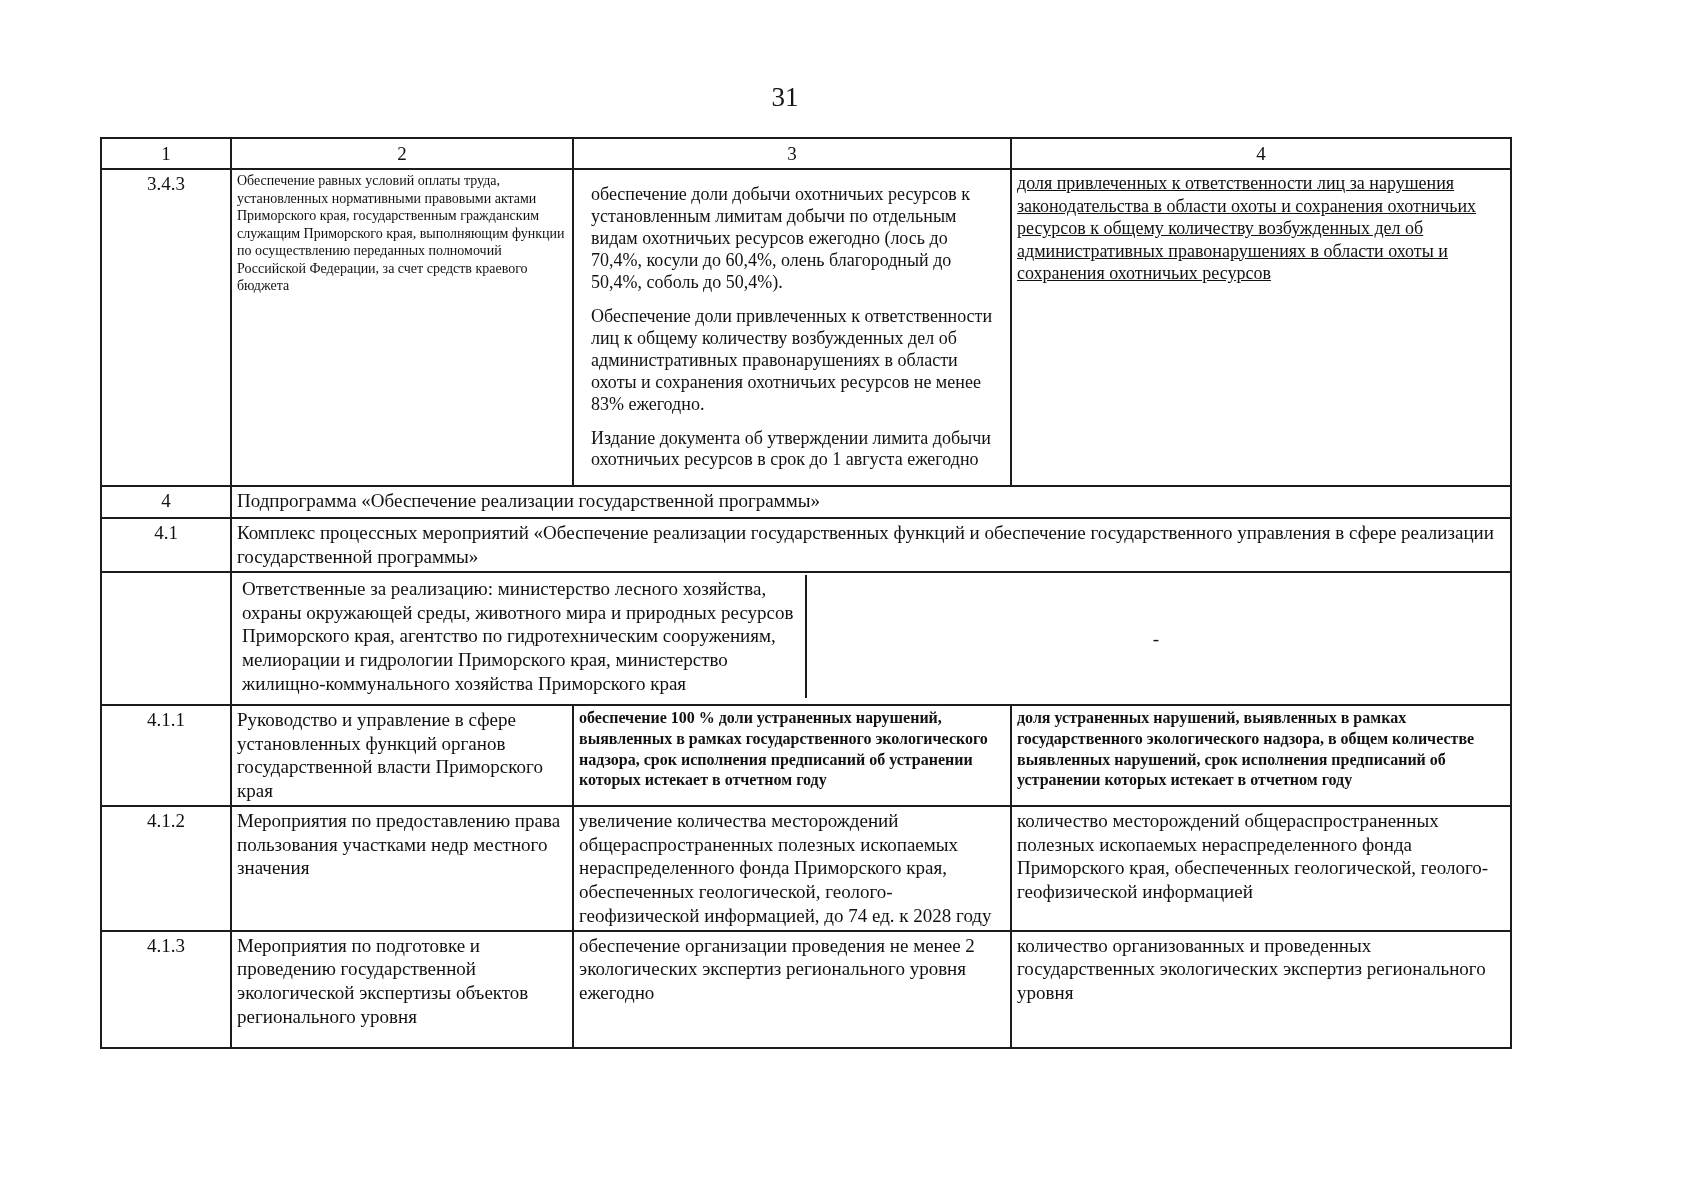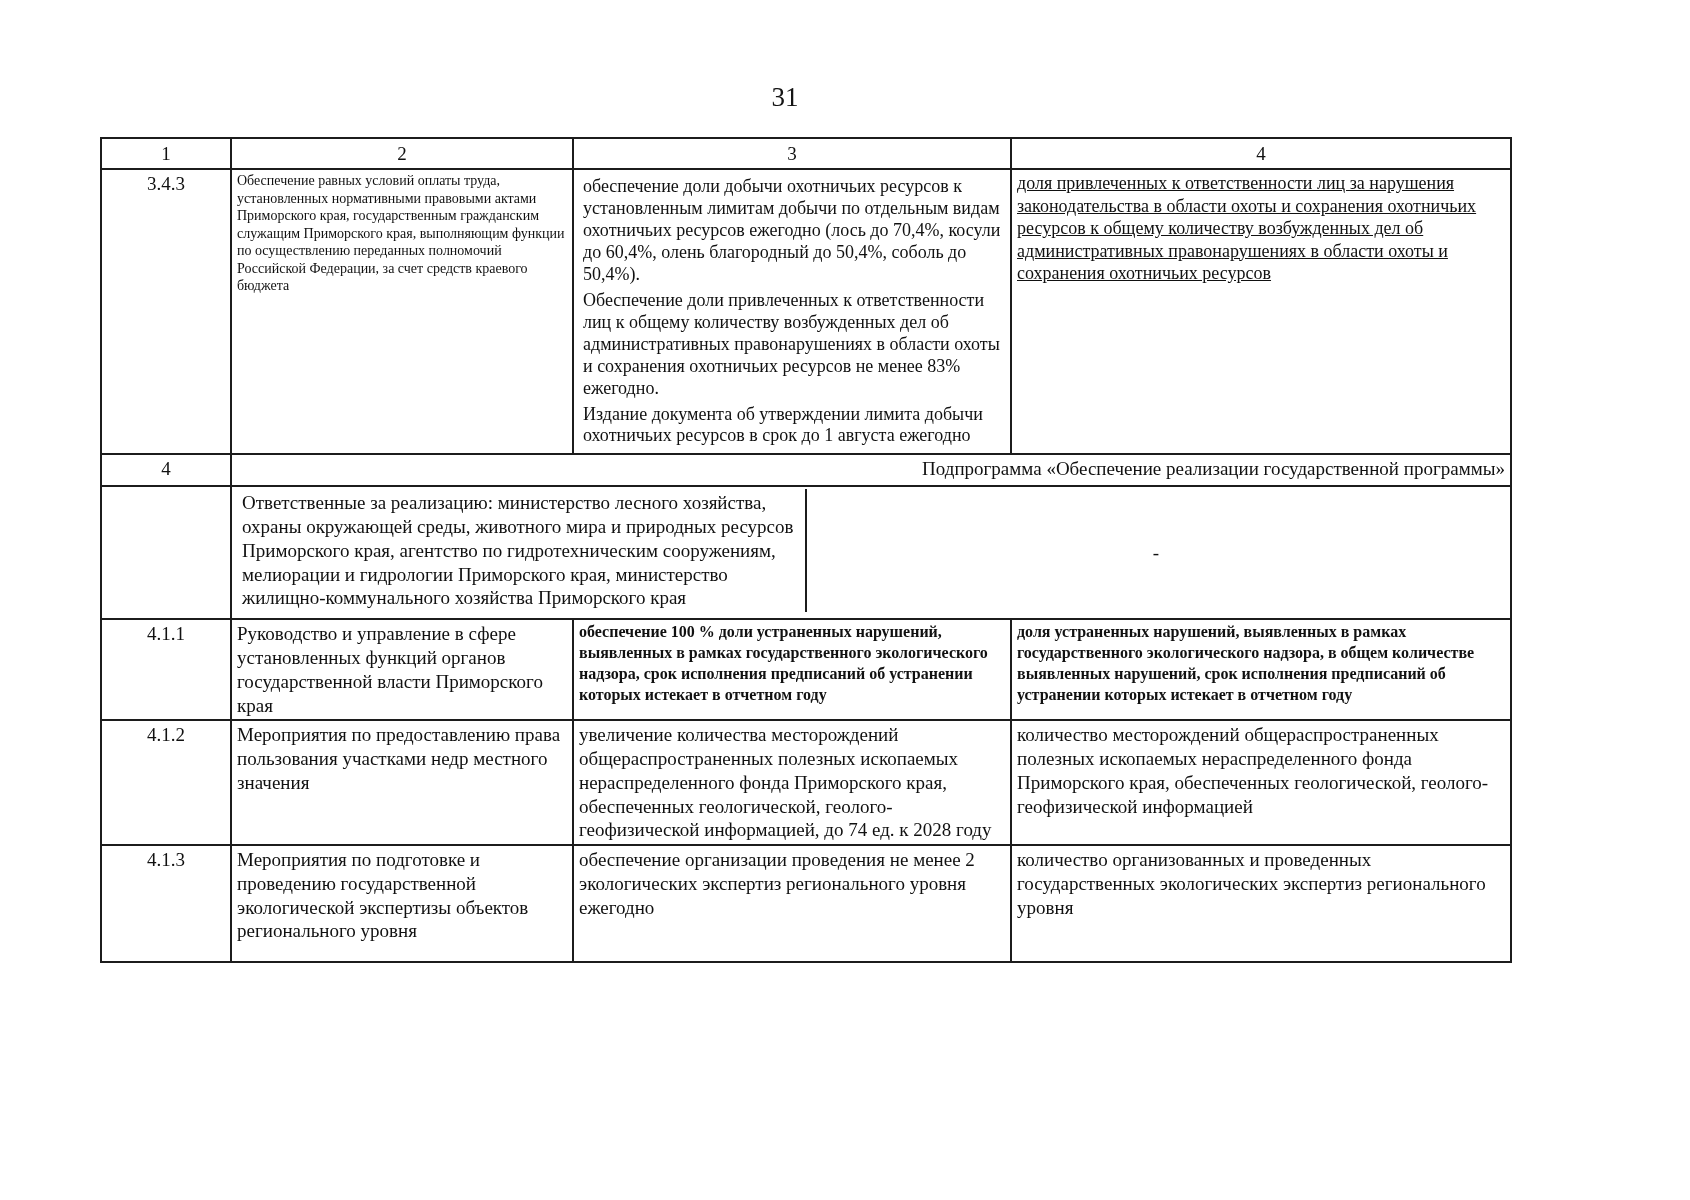--- a/index.html
+++ b/index.html
@@ -45,29 +45,29 @@
     text-align: center;
     padding-top: 4px;
   }
   tr.header-row td {
     text-align: center;
     vertical-align: middle;
     padding: 2px;
     font-size: 19px;
   }
   td.center-title {
-    text-align: right;
+    text-align: left;
     vertical-align: middle;
   }
   td.vmid {
     vertical-align: middle;
     padding-top: 0;
   }
   .para {
-    margin: 4px;
+    margin: 12px;
   }
   td.small-text {
     font-size: 16px;
     line-height: 1.3;
     font-weight: bold;
   }
   td.split-cell {
     padding: 0;
     font-family: Liberation Serif, serif;
   }
@@ -122,20 +122,24 @@
       <p class="para">Издание документа об утверждении лимита добычи охотничьих ресурсов в срок до 1 августа ежегодно</p>
     </td>
     <td style="font-size:18px; line-height:1.25;text-decoration:underline;">доля привлеченных к ответственности лиц за нарушения законодательства в области охоты и сохранения охотничьих ресурсов к общему количеству возбужденных дел об административных правонарушениях в области охоты и сохранения охотничьих ресурсов</td>
   </tr>
 
   <tr style="height:32px">
     <td class="num vmid">4</td>
     <td class="center-title" colspan="3">Подпрограмма «Обеспечение реализации государственной программы»</td>
   </tr>
 
+  <tr style="height:50px">
+    <td class="num vmid">4.1</td>
+    <td class="center-title" colspan="3">Комплекс процессных мероприятий «Обеспечение реализации государственных функций и обеспечение государственного управления в сфере реализации государственной программы»</td>
+  </tr>
 
   <tr style="height:133px">
     <td class="num"></td>
     <td class="split-cell" colspan="3">
       <div class="split-wrap">
         <div class="split-left">Ответственные за реализацию: министерство лесного хозяйства, охраны окружающей среды, животного мира и природных ресурсов Приморского края, агентство по гидротехническим сооружениям, мелиорации и гидрологии Приморского края, министерство жилищно-коммунального хозяйства Приморского края</div>
         <div class="split-right">-</div>
       </div>
     </td>
   </tr>

